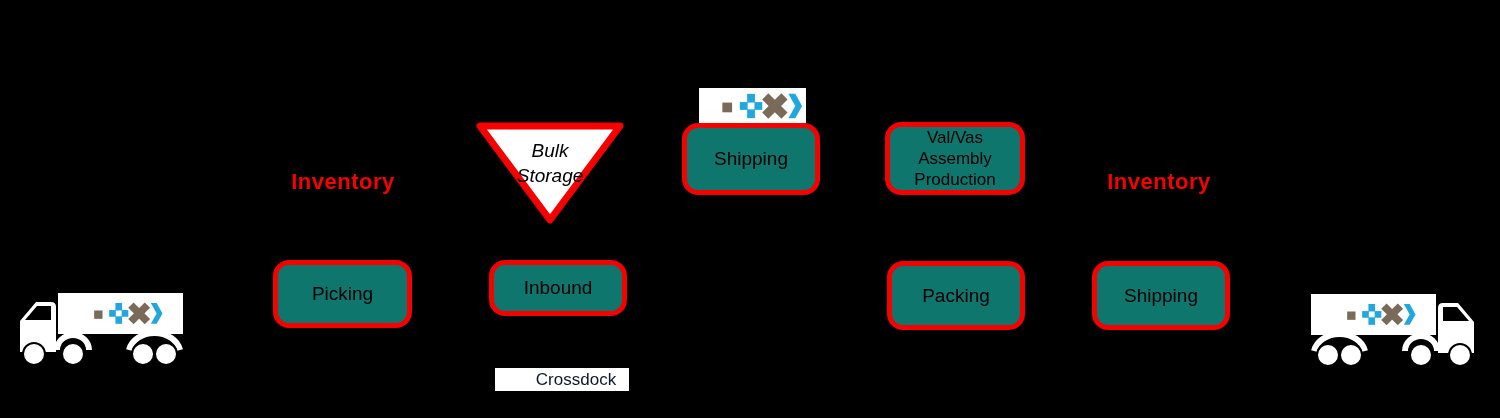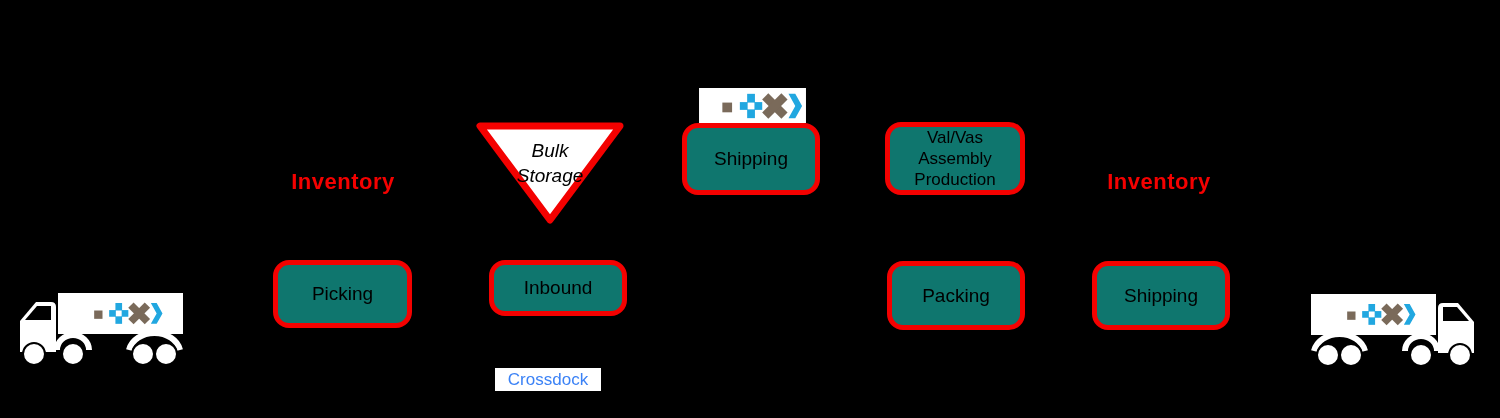--- a/index.html
+++ b/index.html
@@ -16,22 +16,22 @@
   .inv-label{
     position:absolute;color:#f40100;font-weight:bold;font-size:22px;letter-spacing:.5px;
     width:120px;text-align:center;
   }
   .tri-wrap{position:absolute;}
   .tri-wrap svg{position:absolute;left:0;top:0;}
   .tri-text{
     position:absolute;text-align:center;color:#000;font-size:19px;line-height:25px;font-style:italic;
   }
   .crossdock{
-    position:absolute;background:#ffffff;color:#3b82f6;font-size:17px;
-    display:flex;align-items:center;justify-content:center;
+    position:absolute;background:#ffffff;color:#0f172a;font-size:17px;
+    display:flex;align-items:center;justify-content:center;padding-left:28px;
   }
   .truck{position:absolute;width:178px;height:78px;}
   .truck-logo{position:absolute;}
   .brand-plate{position:absolute;}
   .defs{position:absolute;width:0;height:0;overflow:hidden;}
 </style>
 </head>
 <body>
 
 <svg class="defs" aria-hidden="true">

